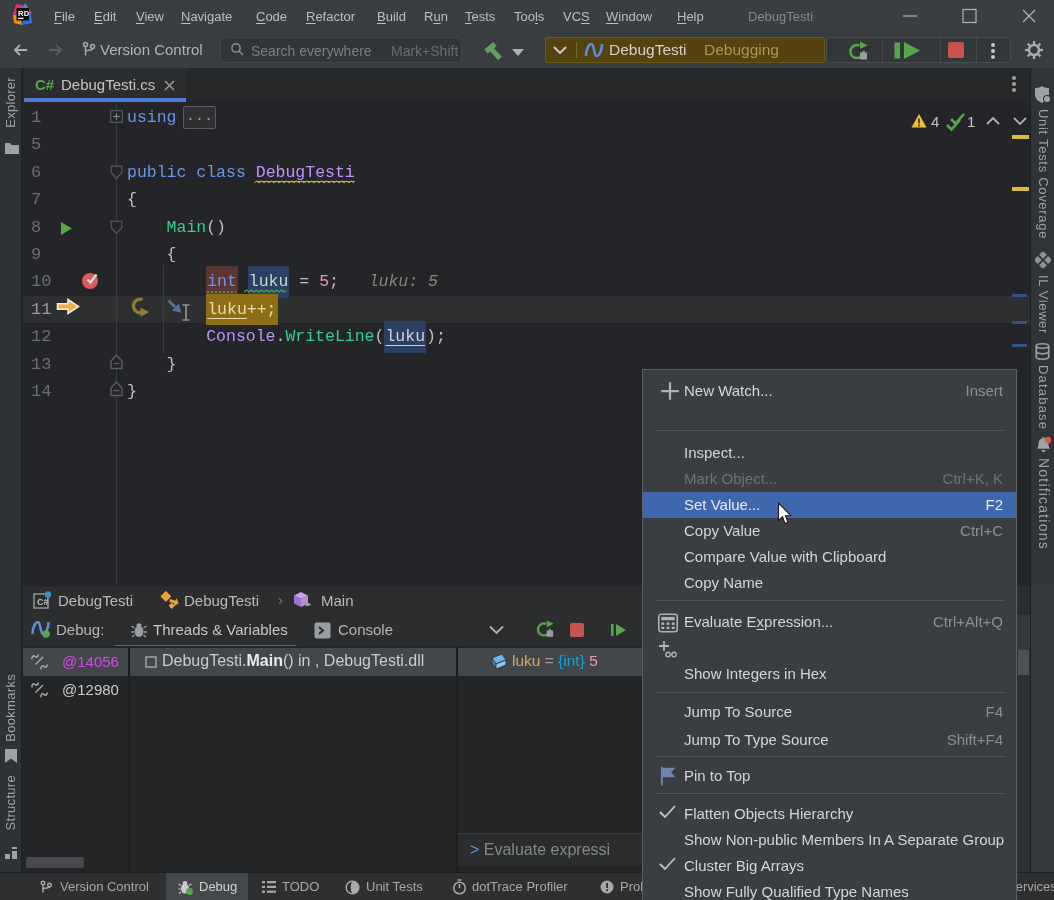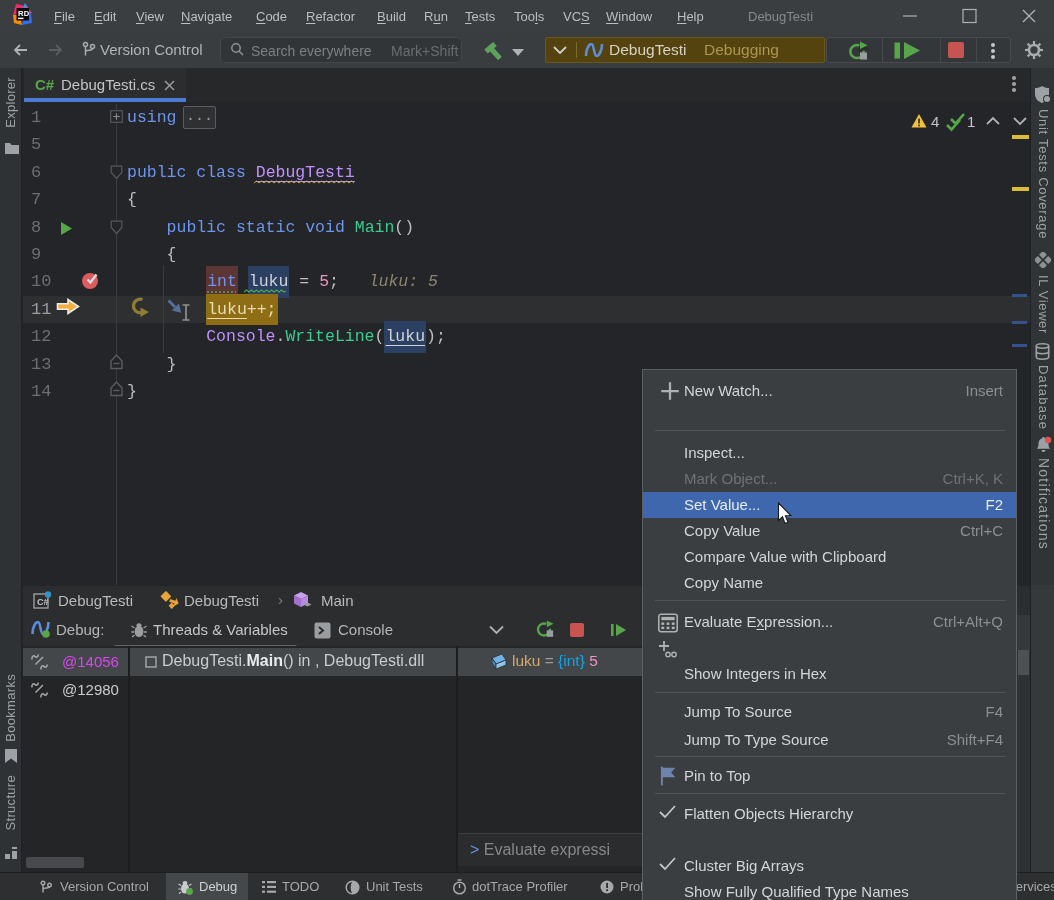--- a/index.html
+++ b/index.html
@@ -297,21 +297,21 @@
         </g>
   </svg>
 
   <div class="cl" style="left:104px;top:1.9px"><span class="kw">using</span><span style="color:#85888A"> </span></div>
   <div class="abs" style="left:160px;top:4px;width:33px;height:23px;border:1px solid #5A5D5F;background:#2E3032;border-radius:2px;color:#9B9EA0;font-family:'Liberation Mono',monospace;font-size:15px;text-align:center;line-height:19px">...</div>
   <div class="cl" style="left:104px;top:56.7px"><span class="kw">public class </span><span class="cls" style="text-decoration:underline;text-underline-offset:4px">DebugTesti</span></div>
   <svg class="abs" style="left:231px;top:78px" width="100" height="4" viewBox="0 0 100 4">
         <path d="M0 3 L2.5 1 L5 3 L7.5 1 L10 3 L12.5 1 L15 3 L17.5 1 L20 3 L22.5 1 L25 3 L27.5 1 L30 3 L32.5 1 L35 3 L37.5 1 L40 3 L42.5 1 L45 3 L47.5 1 L50 3 L52.5 1 L55 3 L57.5 1 L60 3 L62.5 1 L65 3 L67.5 1 L70 3 L72.5 1 L75 3 L77.5 1 L80 3 L82.5 1 L85 3 L87.5 1 L90 3 L92.5 1 L95 3 L97.5 1 L100 3" stroke="#BBA14F" stroke-width="1" fill="none"></path>
       </svg>
   <div class="cl" style="left:104px;top:84.1px">{</div>
-  <div class="cl" style="left:143.6px;top:111.5px"><span class="kw">public static void </span><span class="mth">Main</span>()</div>
+  <div class="cl" style="left:143.6px;top:111.5px"><span class="mth">Main</span>()</div>
   <div class="cl" style="left:143.6px;top:138.9px">{</div>
   <div class="cl" style="left:183.2px;top:166.3px"><span class="kw" style="background:#5C3535;padding:2px 1px;text-decoration:underline dotted #57A64A;text-underline-offset:5px">int</span><span> </span><span style="color:#D0D2D4;background:#2B4063;padding:2px 1px">luku</span><span> = </span><span class="npink">5</span><span>;</span><span style="color:#8E8570;font-style:italic">   luku: 5</span></div>
   <svg class="abs" style="left:221px;top:187px" width="42" height="4" viewBox="0 0 42 4">
         <path d="M0 3 L2.5 1 L5 3 L7.5 1 L10 3 L12.5 1 L15 3 L17.5 1 L20 3 L22.5 1 L25 3 L27.5 1 L30 3 L32.5 1 L35 3 L37.5 1 L40 3 L42 2" stroke="#4CA850" stroke-width="1.1" fill="none"></path>
       </svg>
   <div class="cl" style="left:183.2px;top:193.7px"><span style="background:#8F6D15;color:#E8DCB0;padding:2px 1px"><span style="text-decoration:underline;text-underline-offset:4px">luku</span>++;</span></div>
   <div class="cl" style="left:183.2px;top:221.1px"><span class="cls">Console</span><span>.</span><span class="mth">WriteLine</span><span>(</span><span style="color:#D0D2D4;background:#2B4063;padding:2px 1px;text-decoration:underline;text-underline-offset:4px">luku</span><span>);</span></div>
   <div class="cl" style="left:143.6px;top:248.5px">}</div>
   <div class="cl" style="left:104px;top:275.9px">}</div>
 
@@ -566,20 +566,23 @@
   <div class="mi" style="top:393px">
         <span class="lbl">Pin to Top</span>
       </div>
   <div class="msep" style="top:423px"></div>
   <svg class="mico" style="left:15px;top:432px" width="20" height="17" viewBox="0 0 20 17">
         <path d="M2 8.5 L7 13.5 L17 2.5" stroke="#C2C4C6" stroke-width="1.8" fill="none"></path>
       </svg>
   <div class="mi" style="top:431px">
         <span class="lbl">Flatten Objects Hierarchy</span>
       </div>
+  <div class="mi" style="top:457px">
+        <span class="lbl">Show Non-public Members In A Separate Group</span>
+      </div>
   <svg class="mico" style="left:15px;top:484px" width="20" height="17" viewBox="0 0 20 17">
         <path d="M2 8.5 L7 13.5 L17 2.5" stroke="#C2C4C6" stroke-width="1.8" fill="none"></path>
       </svg>
   <div class="mi" style="top:483px">
         <span class="lbl">Cluster Big Arrays</span>
       </div>
   <div class="mi" style="top:509px">
         <span class="lbl">Show Fully Qualified Type Names</span>
       </div>
 </div>

